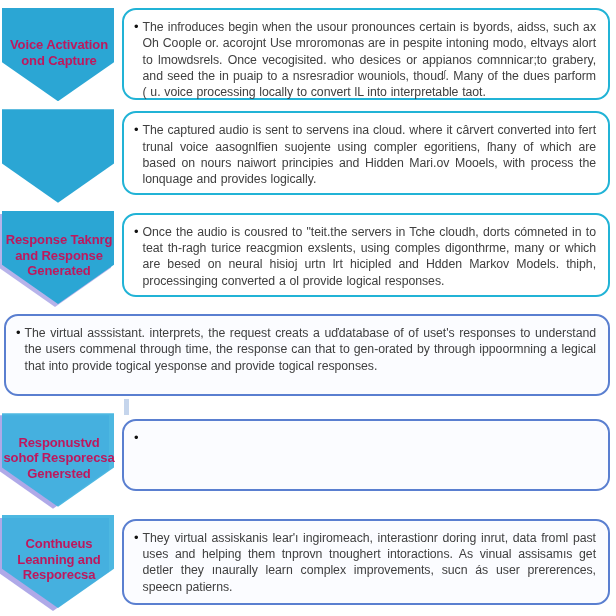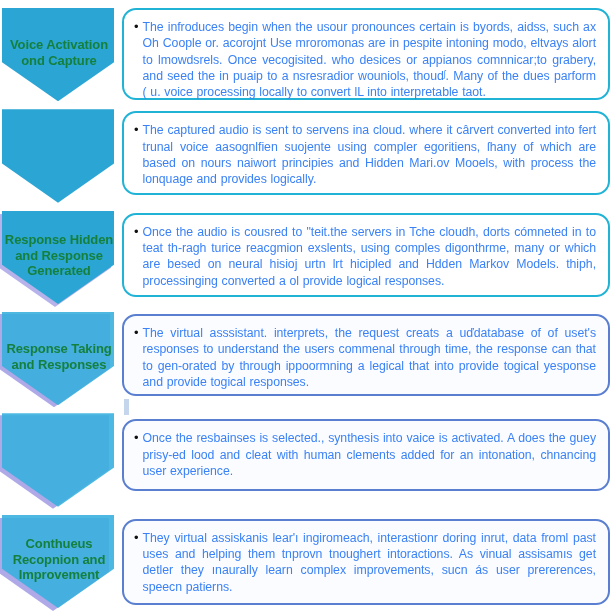--- a/index.html
+++ b/index.html
@@ -66,21 +66,21 @@
   }
 
   .chevron-label {
     position: relative;
     z-index: 5;
     width: 112px;
     text-align: center;
     font-weight: bold;
     font-size: 13px;
     line-height: 1.18;
-    color: #15803d;
+    color: #be185d;
     letter-spacing: -0.1px;
     transform: translateY(-2px);
     word-break: break-word;
   }
 
   
   .card-wrap {
     position: relative;
     flex: 1 1 auto;
     display: flex;
@@ -106,21 +106,21 @@
     font-size: 13px;
     line-height: 1.32;
     color: #111;
     transform: translateY(-1px);
   }
 
   .card-text {
     flex: 1 1 auto;
     font-size: 12.3px;
     line-height: 1.33;
-    color: #3b82f6;
+    color: #404040;
     text-align: justify;
     text-justify: inter-word;
     word-spacing: 0.4px;
     letter-spacing: -0.05px;
   }
 
   
   .row-1 .card { height: 92px; margin-top: 4px; }
   .row-2 .card { height: 84px; margin-top: 6px; }
   .row-3 .card { height: 84px; margin-top: 6px; }
@@ -168,63 +168,58 @@
         <span class="bullet-dot">•</span>
         <span class="card-text">The captured audio is sent to servens ina cloud. where it cârvert converted into fert trunal voice aasognlfien suojente using compler egoritiens, ſhany of which are based on nours naiwort principies and Hidden Mari.ov Mooels, with process the lonquage and provides logically.</span>
       </div>
     </div>
   </div>
 
   <div class="stage-row row-3">
     <div class="chevron-wrap">
       <div class="chevron-ghost" style="background:#7B74D8; transform:translate(-3px,3px);"></div>
       <div class="chevron-shape"></div>
-      <div class="chevron-label">Response Hidden and Response Generated</div>
+      <div class="chevron-label">Response Taknrg and Response Generated</div>
     </div>
     <div class="card-wrap">
       <div class="card">
         <span class="bullet-dot">•</span>
         <span class="card-text">Once the audio is cousred to "teit.the servers in Tche cloudh, dorts cómneted in to teat th-ragh turice reacgmion exslents, using comples digonthrme, many or which are besed on neural hisioj urtn lrt hicipled and Hdden Markov Models. thiph, processinging converted a ol provide logical responses.</span>
       </div>
     </div>
   </div>
 
   <div class="stage-row row-4">
-    <div class="chevron-wrap">
-      <div class="chevron-ghost" style="background:#6E63D6; transform:translate(-4px,2px);"></div>
-      <div class="chevron-shape" style="background:#35AEDC; opacity:0.88;"></div>
-      <div class="chevron-label">Response Taking and Responses</div>
-    </div>
     <div class="card-wrap">
       <div class="card">
         <span class="bullet-dot">•</span>
         <span class="card-text">The virtual asssistant. interprets, the request creats a uďdatabase of of uset's responses to understand the users commenal through time, the response can that to gen-orated by through ippoormning a legical that into provide togical yesponse and provide togical responses.</span>
       </div>
     </div>
   </div>
 
   <div class="stage-row row-5">
     <div class="chevron-wrap">
       <div class="chevron-ghost" style="background:#6E63D6; transform:translate(-5px,2px);"></div>
       <div class="chevron-shape" style="background:#3AB0DE; opacity:0.9;"></div>
+      <div class="chevron-label">Responustvd sohof Resporecsa Genersted</div>
     </div>
     <div class="card-wrap">
       <div class="artifact-strip"></div>
       <div class="card">
         <span class="bullet-dot">•</span>
-        <span class="card-text">Once the resbainses is selected., synthesis into vaice is activated. A does the guey prisy-ed lood and cleat with human clements added for an intonation, chnancing user experience.</span>
       </div>
     </div>
   </div>
 
   <div class="stage-row row-6">
     <div class="chevron-wrap">
       <div class="chevron-ghost" style="background:#6E63D6; transform:translate(-5px,3px);"></div>
       <div class="chevron-shape" style="background:#3AB0DE; opacity:0.9;"></div>
-      <div class="chevron-label">Conthueus Recopnion and Improvement</div>
+      <div class="chevron-label">Conthueus Leanning and Resporecsa</div>
     </div>
     <div class="card-wrap">
       <div class="card">
         <span class="bullet-dot">•</span>
         <span class="card-text">They virtual assiskanis lear'ı ingiromeach, interastionr doring inrut, data froml past uses and helping them tnprovn tnoughert intoractions. As vinual assisamıs get detler they ınaurally learn complex improvements, sucn ás user prererences, speecn patierns.</span>
       </div>
     </div>
   </div>
 
 </div>

